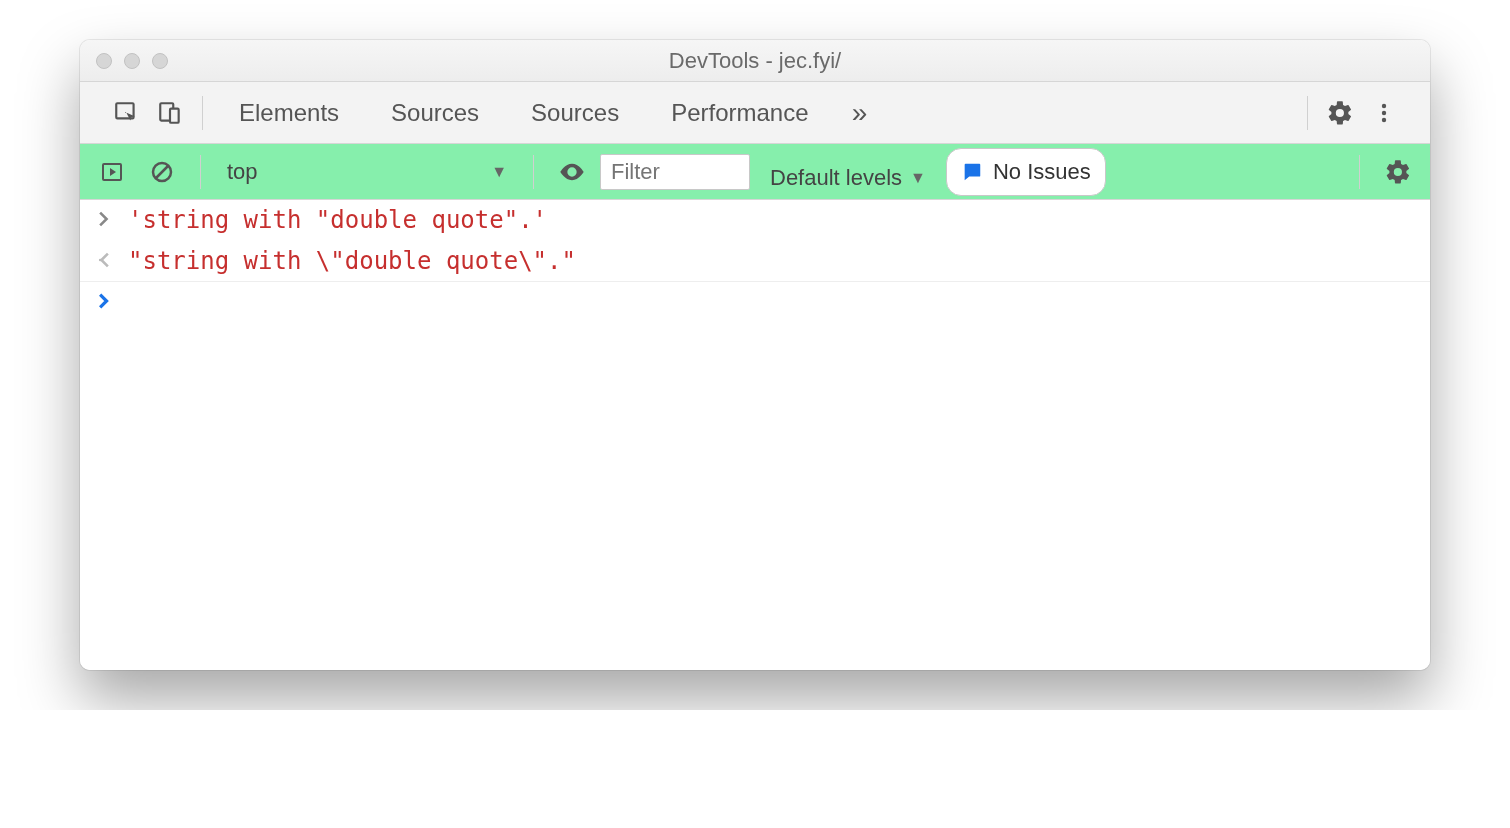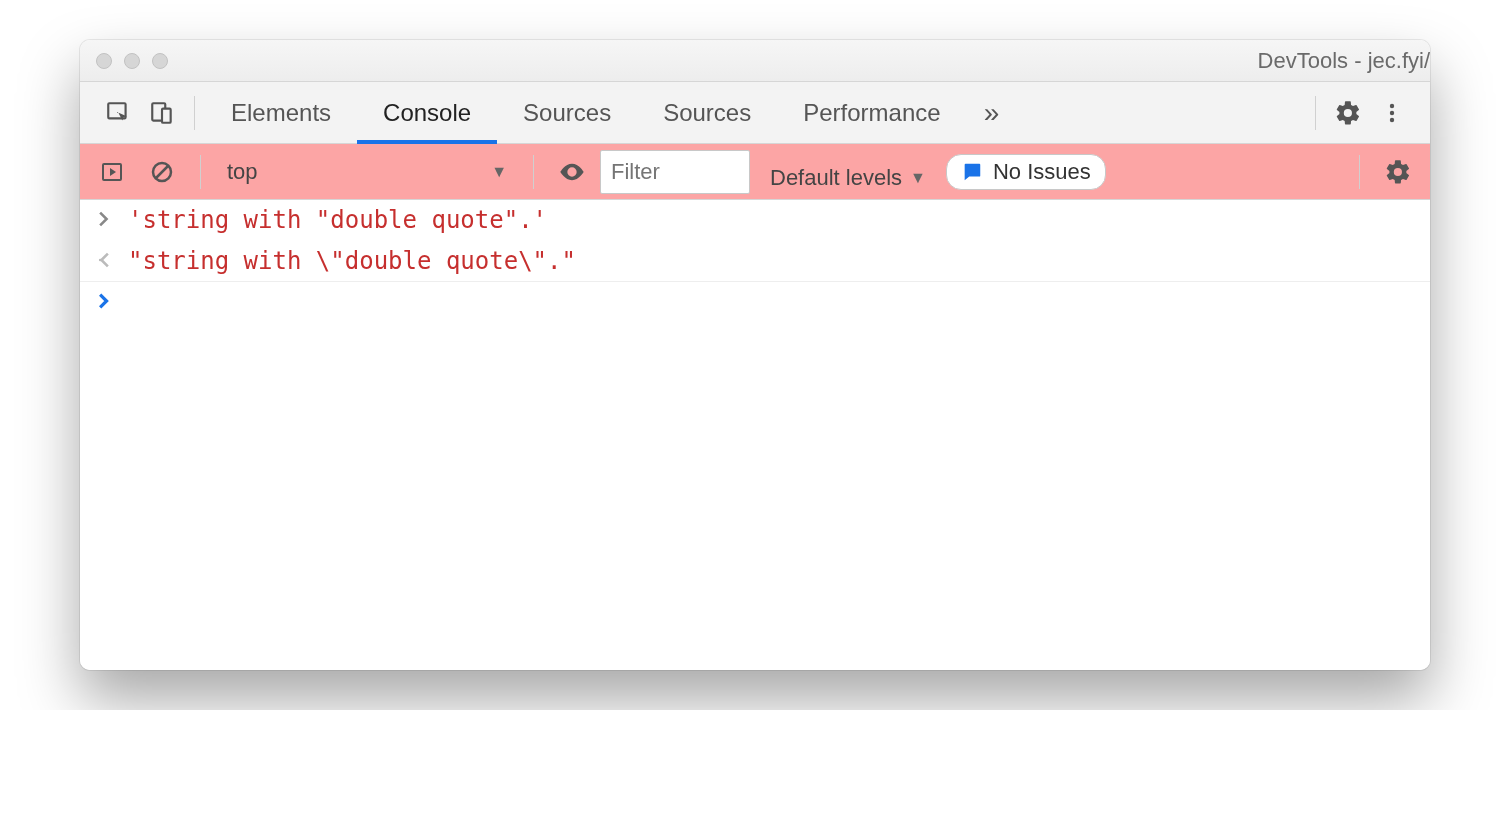--- a/index.html
+++ b/index.html
@@ -22,29 +22,29 @@
   .titlebar {
     height: 42px;
     background: linear-gradient(#f6f6f6,#ededed);
     border-bottom: 1px solid #d6d6d6;
     display: flex;
     align-items: center;
     position: relative;
   }
   .traffic { display: flex; gap: 12px; margin-left: 16px; }
   .dot { width: 16px; height: 16px; border-radius: 50%; background: #d6d6d6; border: 1px solid #c2c2c2; }
-  .title { position:absolute; left:0; right:0; text-align:right; color:#6a6a6a; font-size:22px; pointer-events:none;}
+  .title { position:absolute; left:0; right:0; text-align:center; color:#6a6a6a; font-size:22px; pointer-events:none;}
   
   .tabsbar {
     height: 62px;
     background: #f3f3f3;
     border-bottom: 1px solid #d6d6d6;
     display: flex;
     align-items: center;
-    padding: 0 16px;
+    padding: 0 24px;
     gap: 0;
     font-size: 24px;
     color: #555;
   }
   .icon-btn {
     width: 44px; height: 44px; display:flex; align-items:center; justify-content:center;
     color:#555; cursor:pointer; border-radius:4px;
   }
   .vsep { width:1px; height:34px; background:#d0d0d0; margin:0 10px; }
   .tabs { display:flex; align-items:stretch; height:100%; }
@@ -53,37 +53,37 @@
     color:#555; position:relative;
   }
   .tab.active { color:#222; }
   .tab.active::after {
     content:""; position:absolute; left:0; right:0; bottom:-1px; height:4px; background:#1a73e8;
   }
   .spacer { flex:1; }
   
   .toolbar {
     height: 56px;
-    background:#fca5a5;
+    background:#86efac;
     border-bottom:1px solid #d6d6d6;
     display:flex; align-items:center;
     padding:0 10px;
     font-size:22px;
     color:#444;
     gap:6px;
   }
   .context-select { display:flex; align-items:center; gap:8px; padding:0 10px; cursor:pointer; min-width:300px; justify-content:space-between;}
   .dropdown-tri { font-size:16px; color:#666; }
   .filter-input {
-    border:1px solid #c8c8c8; background:#fff; height:44px; width:150px; padding:0 10px;
+    border:1px solid #c8c8c8; background:#fff; height:36px; width:150px; padding:0 10px;
     font-size:22px; color:#666; border-radius:2px;
   }
   .levels { display:flex; align-items:center; gap:8px; cursor:pointer; padding:0 14px;margin-top:12px; }
   .issues-btn {
-    border:1px solid #c8c8c8; background:#fff; height:36px; padding:0 14px;
+    border:1px solid #c8c8c8; background:#fff; height:48px; padding:0 14px;
     display:flex; align-items:center; gap:10px; border-radius:15px; cursor:pointer;
     font-size:22px; color:#333;
   }
   .issues-btn svg { color:#1a73e8; }
   
   .console-body {
     background:#fff;
     font-family: Menlo, Monaco, Consolas, monospace;
     font-size:24px;
     min-height:470px;
@@ -126,23 +126,20 @@
       <svg width="26" height="26" viewBox="0 0 24 24" fill="none" stroke="currentColor" stroke-width="2">
         <rect x="3" y="3" width="12" height="16" rx="1"></rect>
         <rect x="12" y="8" width="8" height="13" rx="1" fill="#f3f3f3"></rect>
       </svg>
     </div>
     <div class="vsep"></div>
     <div class="tabs">
       <div class="tab">
           <span>Elements</span>
         </div>
-      <div class="tab active">
-          <span>Console</span>
-        </div>
       <div class="tab">
           <span>Sources</span>
         </div>
       <div class="tab">
           <span>Sources</span>
         </div>
       <div class="tab">
           <span>Performance</span>
         </div>
     </div>

